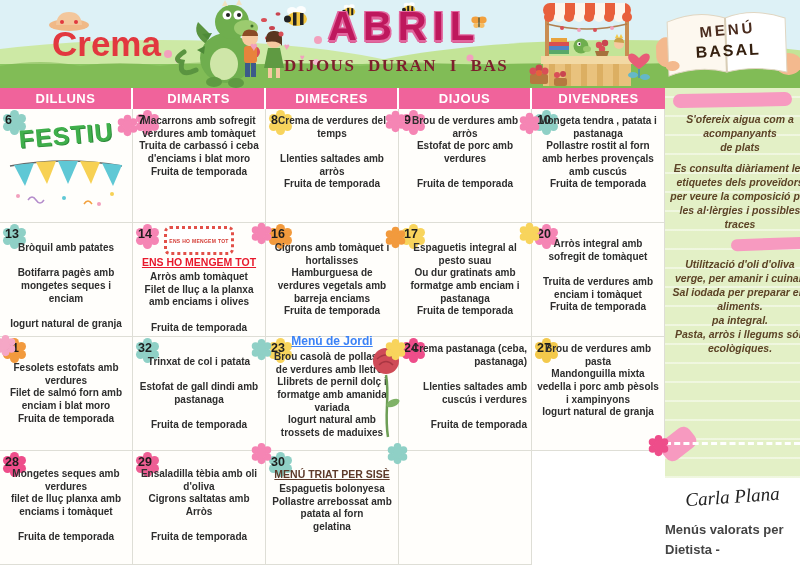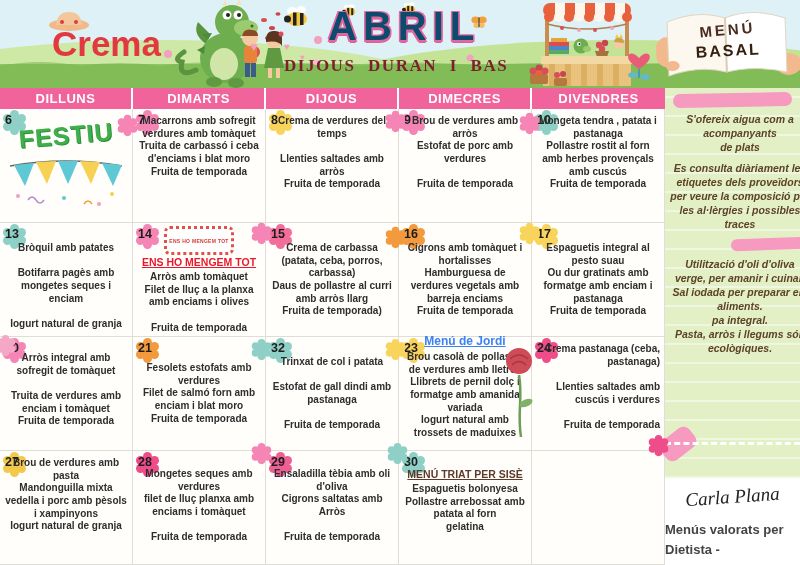--- a/index.html
+++ b/index.html
@@ -5,21 +5,21 @@
   html,body{margin:0;padding:0;background:#fff;}
   .page{position:relative;width:800px;height:565px;overflow:hidden;background:#fff;
         font-family:"Liberation Sans",sans-serif;}
 
   
   .hero{position:absolute;left:0;top:0;width:800px;height:88px;}
   .hero-bg{position:absolute;left:0;top:0;}
   .logo{position:absolute;left:52px;top:24px;font-size:35px;font-weight:800;color:#e2383f;
         letter-spacing:0px;}
   .hat{position:absolute;left:48px;top:6px;}
-  .month{position:absolute;left:328px;top:4px;font-size:40px;font-weight:800;color:#0c4a6e;
+  .month{position:absolute;left:328px;top:4px;font-size:40px;font-weight:800;color:#be185d;
          letter-spacing:6px;
          text-shadow:1.5px 1.5px 0 #e2679f,-1.5px 1.5px 0 #e2679f,1.5px -1.5px 0 #e2679f,
                      -1.5px -1.5px 0 #e2679f,0 3px 0 #d95e93;}
   .school{position:absolute;left:284px;top:56px;font-family:"Liberation Serif",serif;
           font-weight:bold;font-size:17px;color:#7d1f2d;letter-spacing:1.5px;word-spacing:7px;
           white-space:nowrap;}
   .bee{position:absolute;}
   .heart{position:absolute;color:#f2a0bd;line-height:1;}
   .dragon{position:absolute;left:168px;top:0px;}
   .kids{position:absolute;left:236px;top:26px;}
@@ -269,22 +269,22 @@
         <ellipse cx="16" cy="60" rx="7" ry="5" fill="#f3b98e"></ellipse>
       </svg>
       <div class="book-t1">MENÚ</div>
       <div class="book-t2">BASAL</div>
     </div>
   </div>
 
   <div class="dayrow">
     <div class="wd">DILLUNS</div>
     <div class="wd">DIMARTS</div>
+    <div class="wd">DIMECRES</div>
     <div class="wd">DIJOUS</div>
-    <div class="wd">DIMECRES</div>
     <div class="wd">DIVENDRES</div>
   </div>
 
   <div class="grid">
 
     <div class="cell">
       <span class="flw" style="color: rgb(143, 208, 198);"></span>
       <span class="dnum">6</span>
       <div class="festiu">FESTIU</div>
       <svg class="bunting" width="124" height="58" viewBox="0 0 124 58">
@@ -354,27 +354,20 @@
       <div class="badge">
         <span>ENS HO MENGEM TOT</span>
       </div>
       <div class="chead h14">ENS HO MENGEM TOT</div>
       <div class="ctext">Arròs amb tomàquet
 Filet de lluç a la planxa amb enciams i olives
 
 Fruita de temporada</div>
     </div>
 
-    <div class="cell">
-      <span class="flw" style="color: rgb(242, 109, 154);"></span>
-      <span class="dnum">15</span>
-      <div class="ctext" style="margin-top:16px;">Crema de carbassa (patata, ceba, porros, carbassa)
-Daus de pollastre al curri amb arròs llarg
-Fruita de temporada)</div>
-    </div>
 
     <div class="cell">
       <span class="flw" style="color: rgb(242, 154, 61);"></span>
       <span class="dnum">16</span>
       <div class="ctext" style="margin-top:16px;">Cigrons amb tomàquet i hortalisses
 Hamburguesa de verdures vegetals amb barreja enciams
 Fruita de temporada</div>
     </div>
 
     <div class="cell">

